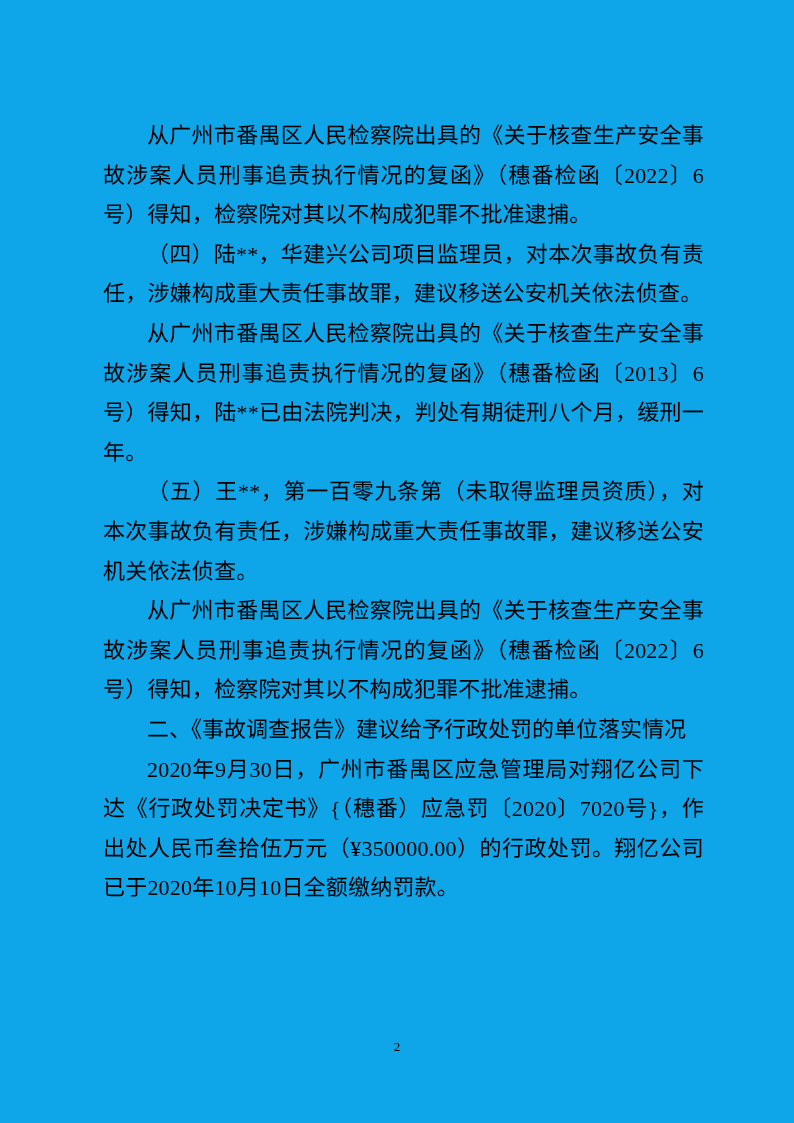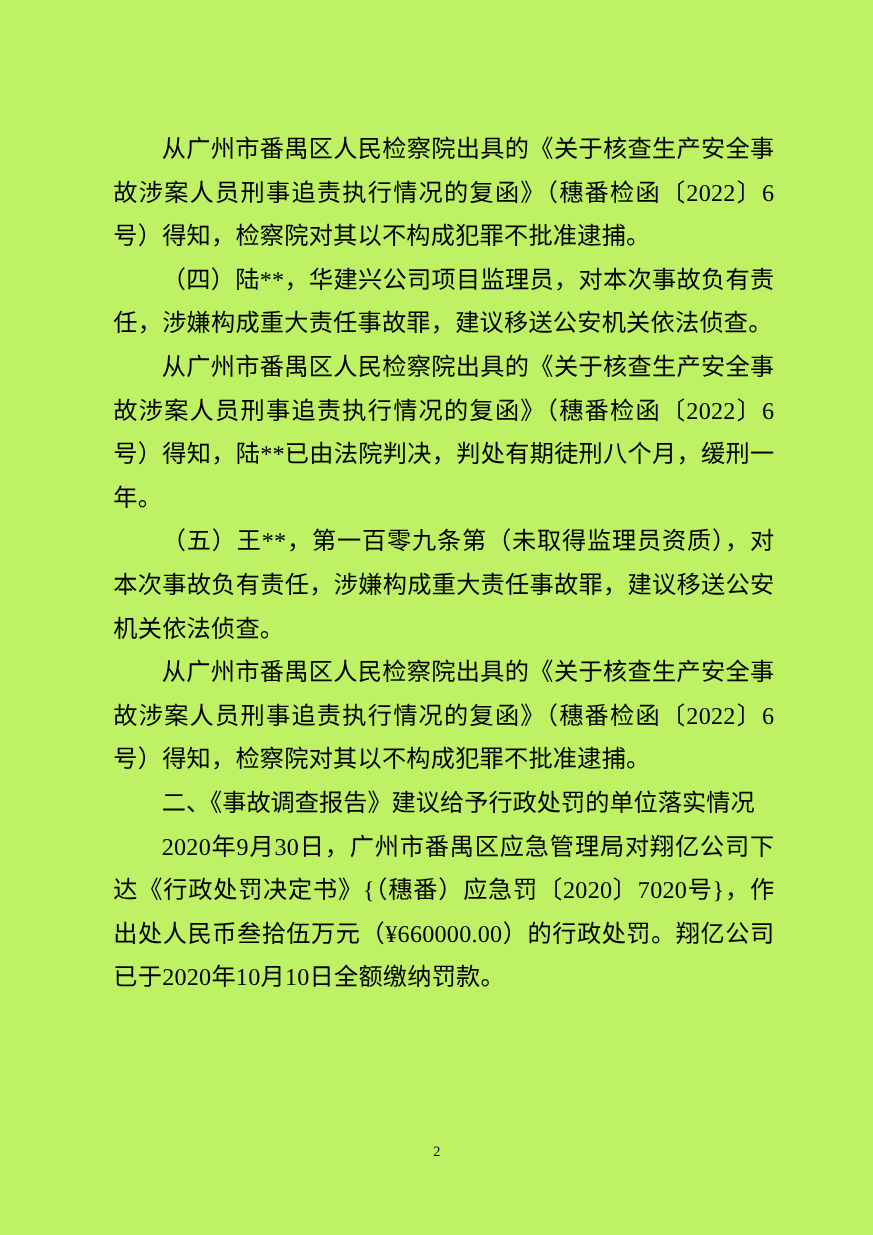--- a/index.html
+++ b/index.html
@@ -12,21 +12,21 @@
     height: 1123px;
     position: relative;
     color: #000000;
     font-family: "Liberation Serif", "DejaVu Serif", serif;
   }
   .page {
     position: absolute;
     left: 0; top: 0;
     width: 794px;
     height: 1123px;
-    background: #bef264;
+    background: #0ea5e9;
     overflow: hidden;
   }
   .content {
     position: absolute;
     left: 103px;
     top: 116px;
     width: 601px;
   }
   .content p {
     margin: 0;
@@ -55,20 +55,20 @@
     font-family: "Liberation Serif", "DejaVu Serif", serif;
   }
 </style>
 </head>
 <body>
 
 <div class="page">
   <div class="content" id="doc-body">
       <p class="para">从广州市番禺区人民检察院出具的《关于核查生产安全事故涉案人员刑事追责执行情况的复函》（穗番检函〔2022〕6号）得知，检察院对其以不构成犯罪不批准逮捕。</p>
       <p class="para">（四）陆**，华建兴公司项目监理员，对本次事故负有责任，涉嫌构成重大责任事故罪，建议移送公安机关依法侦查。</p>
-      <p class="para">从广州市番禺区人民检察院出具的《关于核查生产安全事故涉案人员刑事追责执行情况的复函》（穗番检函〔2022〕6号）得知，陆**已由法院判决，判处有期徒刑八个月，缓刑一年。</p>
+      <p class="para">从广州市番禺区人民检察院出具的《关于核查生产安全事故涉案人员刑事追责执行情况的复函》（穗番检函〔2013〕6号）得知，陆**已由法院判决，判处有期徒刑八个月，缓刑一年。</p>
       <p class="para">（五）王**，第一百零九条第（未取得监理员资质），对本次事故负有责任，涉嫌构成重大责任事故罪，建议移送公安机关依法侦查。</p>
       <p class="para">从广州市番禺区人民检察院出具的《关于核查生产安全事故涉案人员刑事追责执行情况的复函》（穗番检函〔2022〕6号）得知，检察院对其以不构成犯罪不批准逮捕。</p>
       <p class="heading">二、《事故调查报告》建议给予行政处罚的单位落实情况</p>
-      <p class="para">2020年9月30日，广州市番禺区应急管理局对翔亿公司下达《行政处罚决定书》{（穗番）应急罚〔2020〕7020号}，作出处人民币叁拾伍万元（¥660000.00）的行政处罚。翔亿公司已于2020年10月10日全额缴纳罚款。</p>
+      <p class="para">2020年9月30日，广州市番禺区应急管理局对翔亿公司下达《行政处罚决定书》{（穗番）应急罚〔2020〕7020号}，作出处人民币叁拾伍万元（¥350000.00）的行政处罚。翔亿公司已于2020年10月10日全额缴纳罚款。</p>
     </div>
   <div class="footer">2</div>
 </div>
 
 </body></html>

